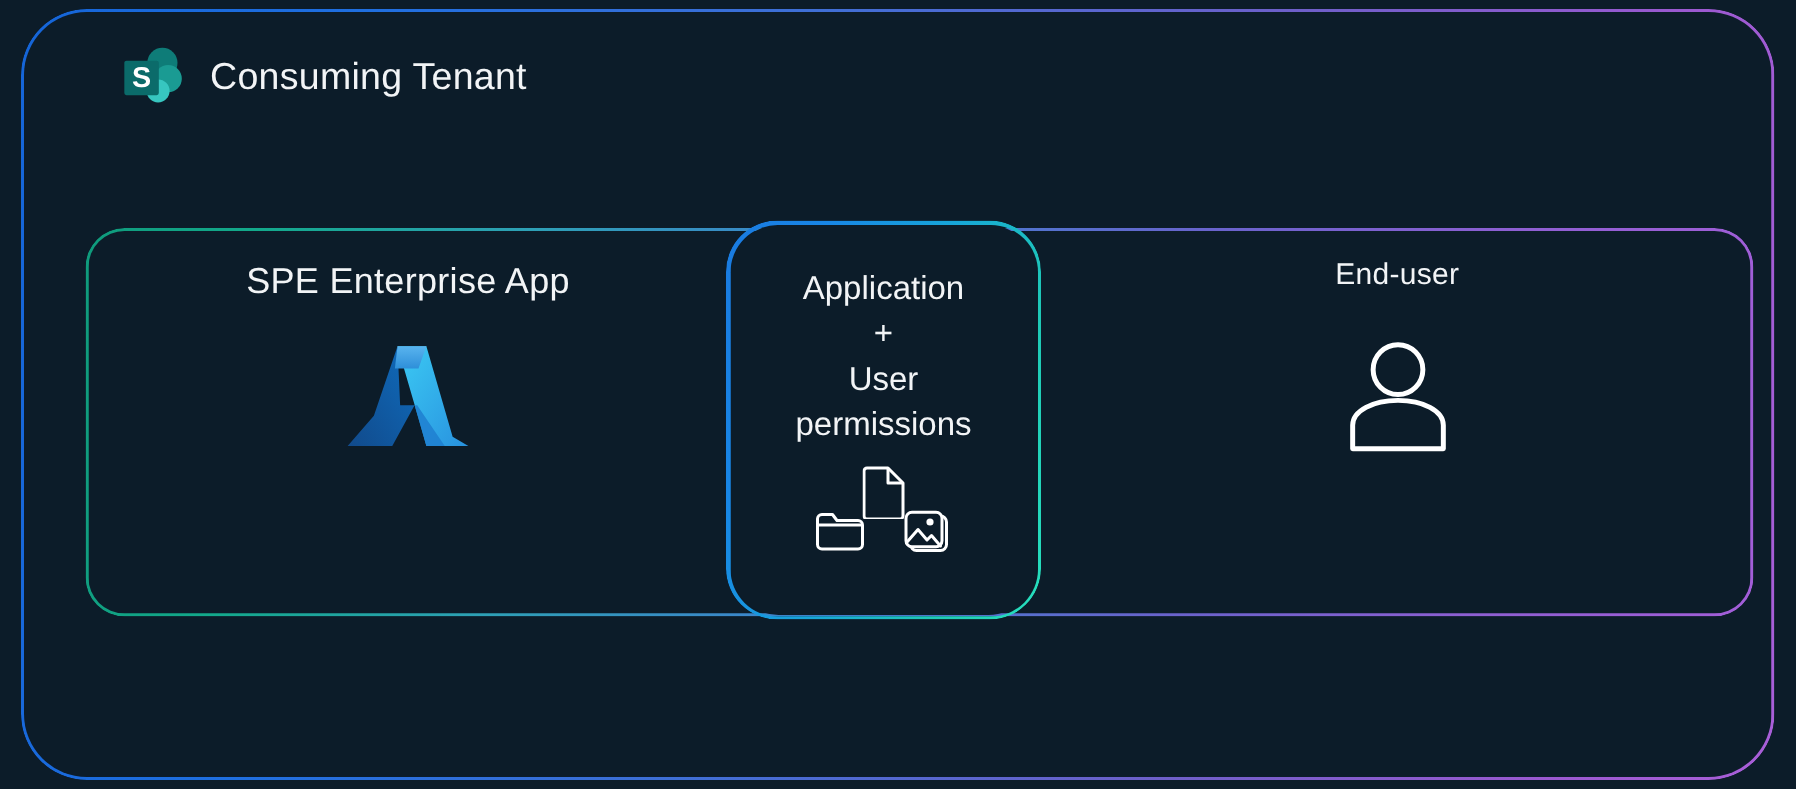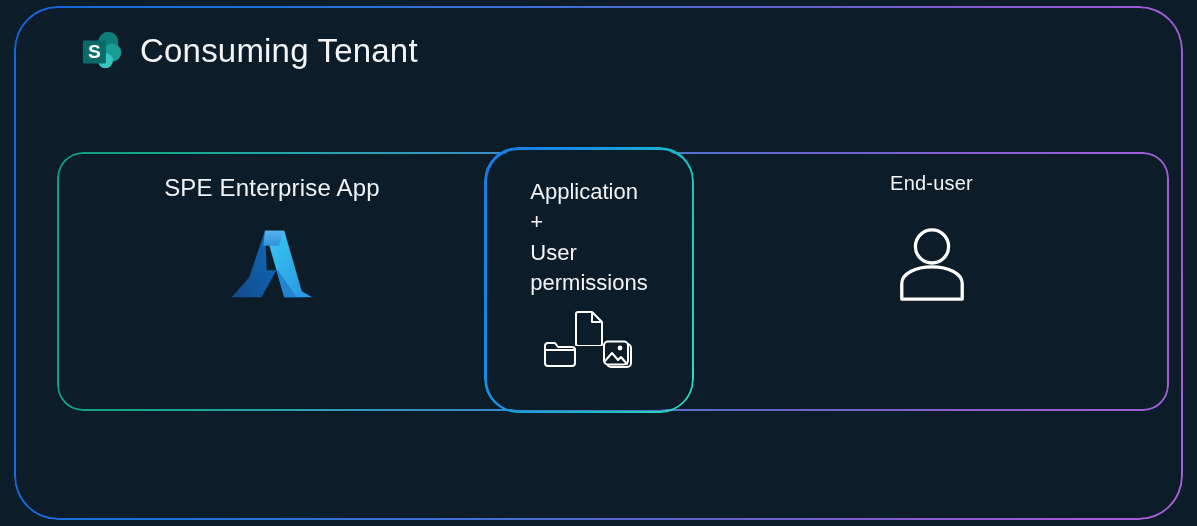--- a/index.html
+++ b/index.html
@@ -55,21 +55,21 @@
     align-items: center;
     gap: 14px;
   }
   .sp-logo {
     width: 46px;
     height: 46px;
     flex: none;
     display: block;
   }
   .tenant-title {
-    font-size: 33px;
+    font-size: 25px;
     font-weight: 400;
     letter-spacing: 0.2px;
     color: #f2f4f6;
     white-space: nowrap;
   }
 
   
   .inner-region {
     position: absolute;
     left: 57px;
@@ -156,21 +156,21 @@
     width: 210px;
     height: 266px;
     display: flex;
     flex-direction: column;
     align-items: center;
   }
   .panel-app .app-text {
     margin-top: 30px;
     font-size: 22px;
     line-height: 1.38;
-    text-align: left;
+    text-align: center;
     color: #f2f4f6;
     white-space: pre-line;
   }
   .file-icons {
     position: relative;
     margin-top: 12px;
     width: 120px;
     height: 70px;
   }
   .file-icons svg { position: absolute; display: block; }

